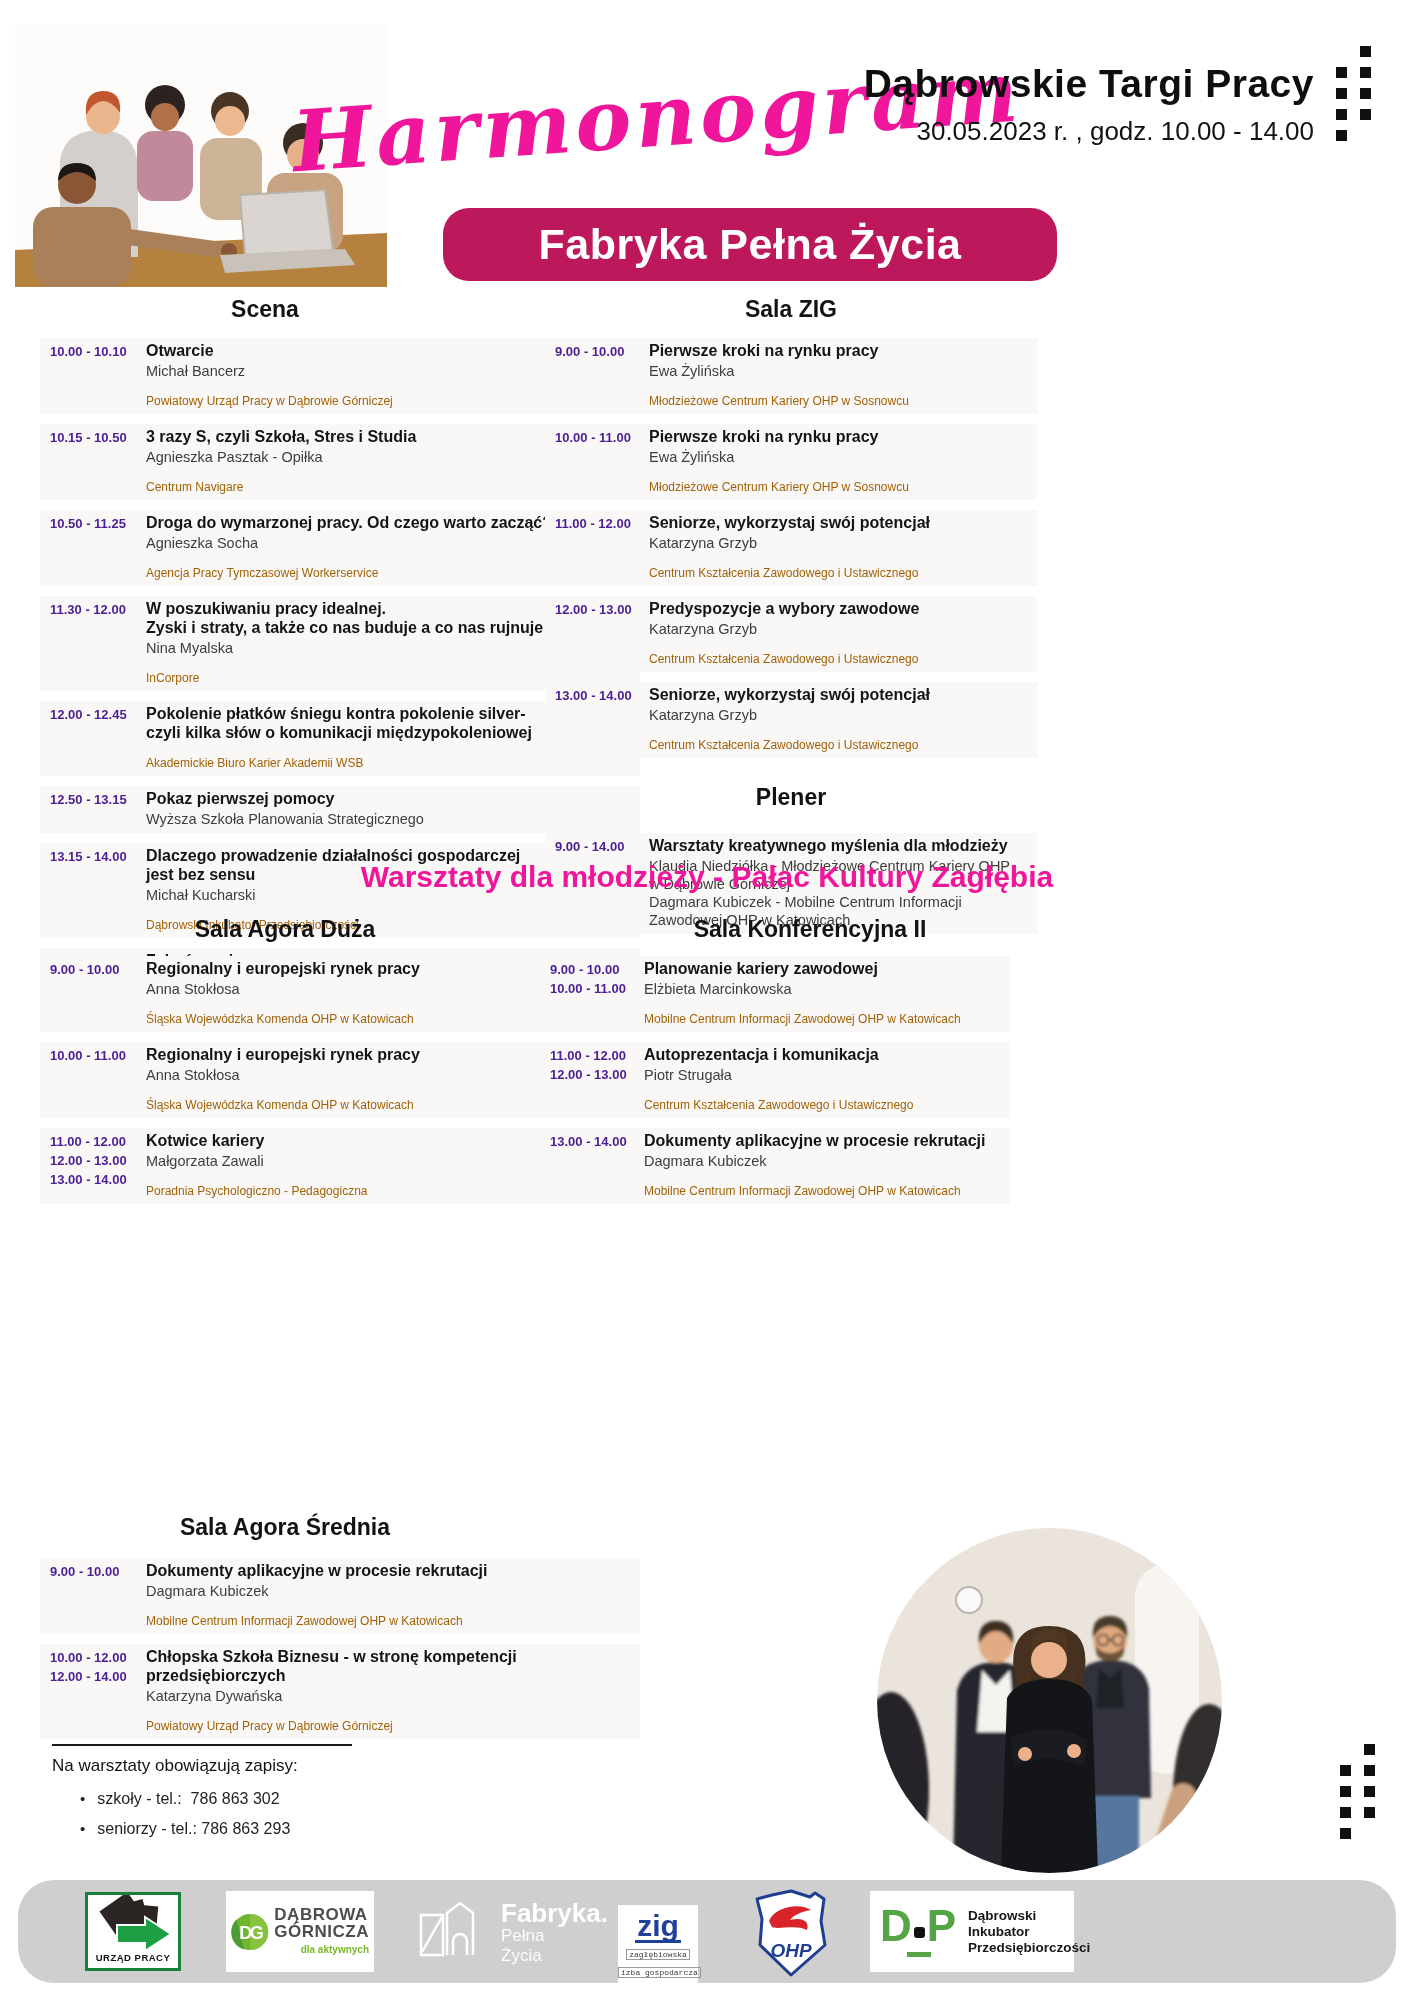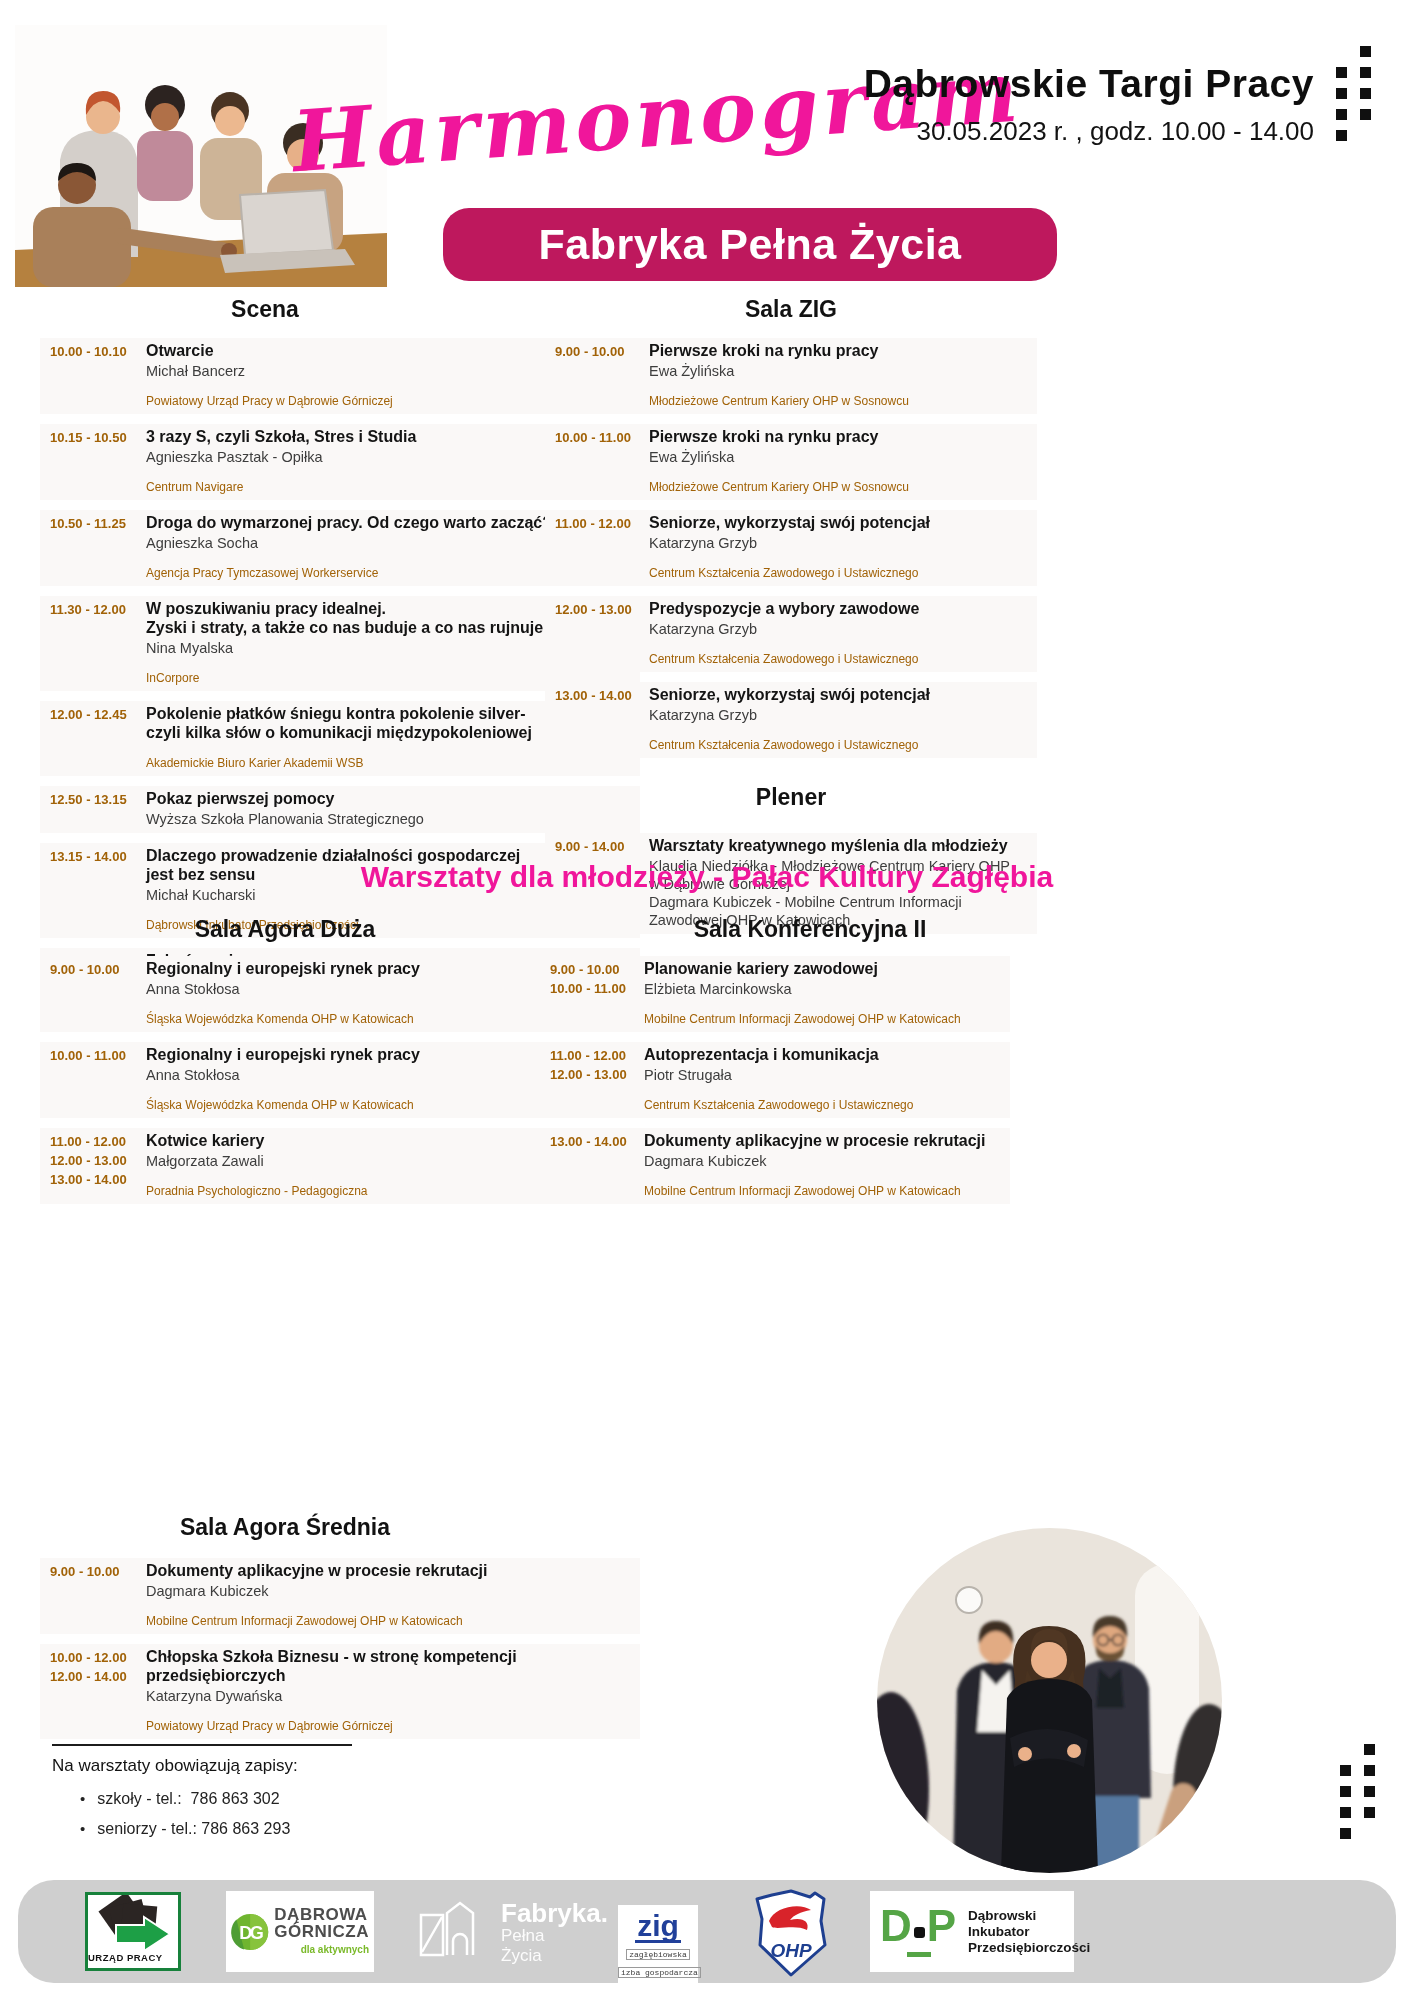--- a/index.html
+++ b/index.html
@@ -27,21 +27,21 @@
     position:absolute; left:443px; top:208px; width:614px; height:73px;
     background:#be185d; border-radius:26px;
     display:flex; align-items:center; justify-content:center;
     color:#fff; font-size:43px; font-weight:800; letter-spacing:.5px;
   }
 
   
   .sec-h { position:absolute; text-align:center; font-size:23px; font-weight:800; color:#121212; }
   .col { position:absolute; }
   .row { display:flex; background:#faf8f7; padding:3px 8px 5px 10px; margin-bottom:10px; }
-  .time { flex:0 0 96px; font-size:13px; line-height:19px; font-weight:700; color:#a16207; white-space:pre-line; padding-top:1px; }
+  .time { flex:0 0 96px; font-size:13px; line-height:19px; font-weight:700; color:#4c1d95; white-space:pre-line; padding-top:1px; }
   .col-zig .time, .col-konf .time { flex-basis:94px; }
   .content { flex:1; min-width:0; }
   .title { font-size:16px; line-height:19px; font-weight:700; color:#141414; white-space:pre-line; }
   .speaker { font-size:14.5px; line-height:18px; color:#3d3d3d; margin-top:2px; white-space:pre-line; }
   .org { font-size:12px; line-height:15px; color:#a16207; margin-top:14px; white-space:pre-line; }
   .flow-h { text-align:center; font-size:23px; font-weight:800; color:#121212; margin:26px 0 22px; }
 
   .pink-heading { position:absolute; left:0; top:860px; width:1414px; text-align:center;
     font-size:30px; font-weight:800; color:#f0169b; }
 
@@ -54,21 +54,21 @@
 
   
   .photo-circle { position:absolute; left:877px; top:1528px; width:345px; height:345px;
     border-radius:50%; overflow:hidden; }
 
   
   .bar { position:absolute; left:18px; top:1880px; width:1378px; height:103px;
     background:#cfcfcf; border-radius:36px; }
   .bar > div { position:absolute; }
   .logo-pup { left:67px; top:12px; width:96px; height:79px; background:#fff;
-    border:3px solid #17813b; }
+    border:3px solid #17813b; text-align:center; }
   .pup-label { font-size:9.5px; font-weight:700; color:#141414; margin-top:-3px; letter-spacing:.5px; }
   .logo-dg { left:208px; top:11px; width:148px; height:81px; background:#fff;
     display:flex; align-items:center; gap:5px; padding:4px 5px; }
   .dg-text { line-height:17px; }
   .dg-name { font-size:17px; font-weight:800; color:#4d4d4d; letter-spacing:.5px; }
   .dg-sub { font-size:10px; font-weight:700; color:#7ab929; text-align:right; margin-top:1px; }
   .logo-fabryka { left:400px; top:20px; display:flex; gap:25px; color:#fff; align-items:flex-start; }
   .fab-name { font-size:26px; font-weight:800; line-height:26px; }
   .fab-sub { font-size:17px; line-height:20px; color:rgba(255,255,255,.93); }
   .logo-zig { left:600px; top:10px; width:80px; height:83px; background:#fff;

